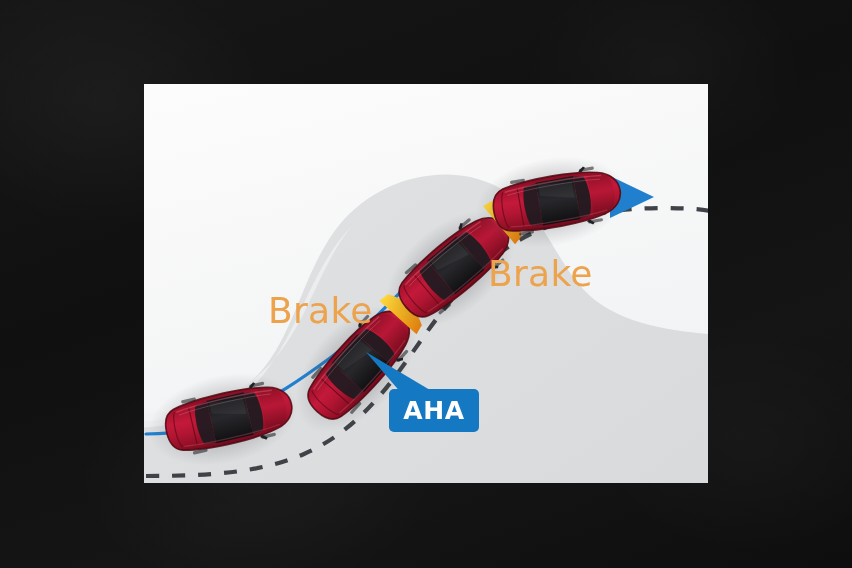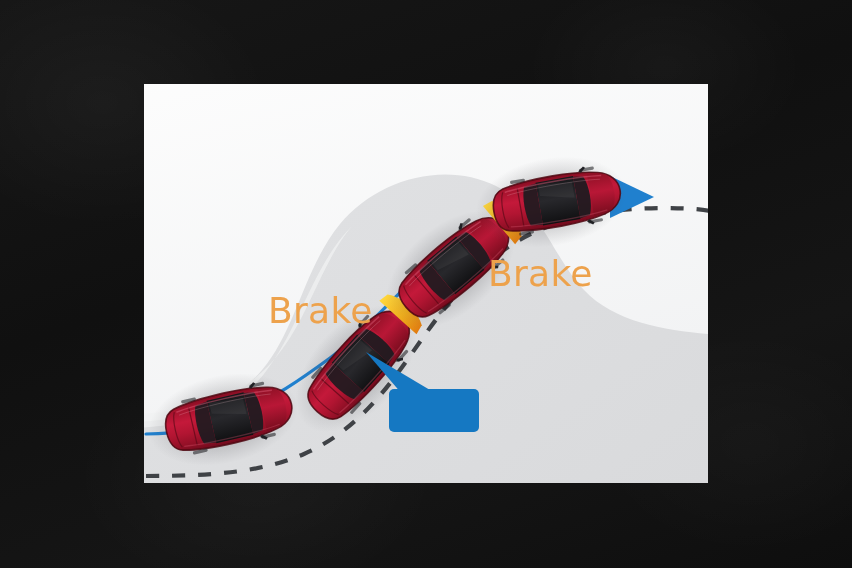--- a/index.html
+++ b/index.html
@@ -252,15 +252,18 @@
       </g>
 
       <path d="M258 310 L222 268 L286 306 Z" fill="#1578c2"></path>
       <rect x="245" y="305" width="90" height="43" rx="5" ry="5" fill="#1578c2"></rect>
     </svg>
 
     <div class="label-brake" id="label-brake-1">Brake</div>
 
     <div class="label-brake" id="label-brake-2">Brake</div>
 
+    <div id="aha-callout">
+      <div id="aha-text">AHA</div>
+    </div>
 
   </div>
 </div>
 
 </body></html>

